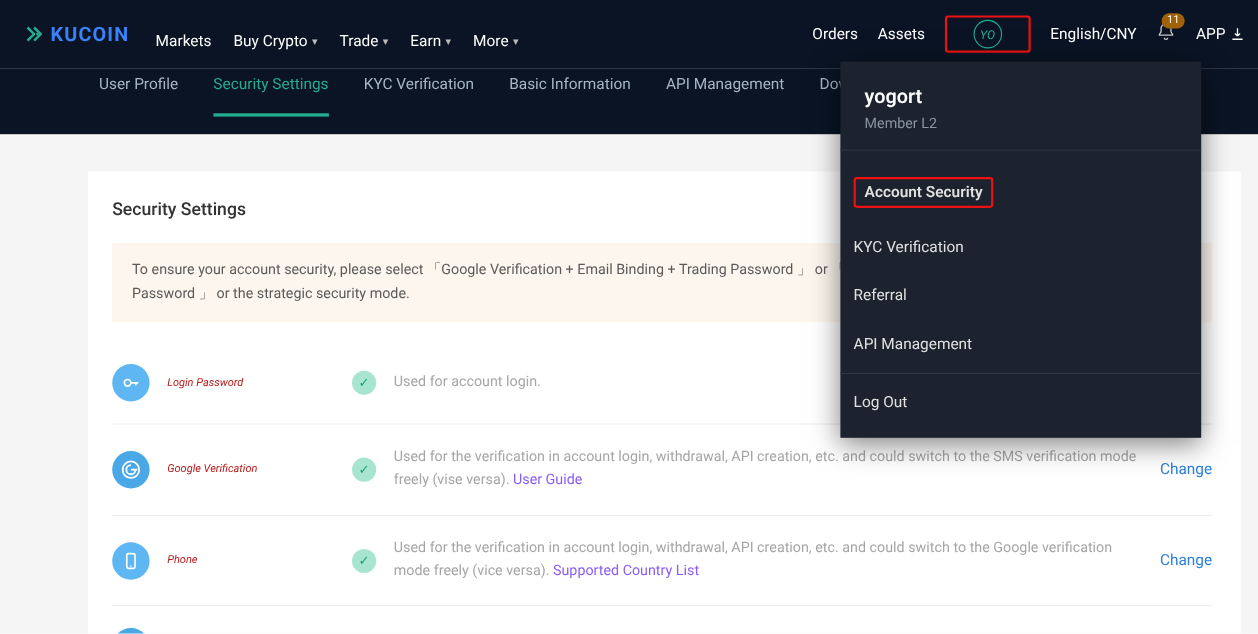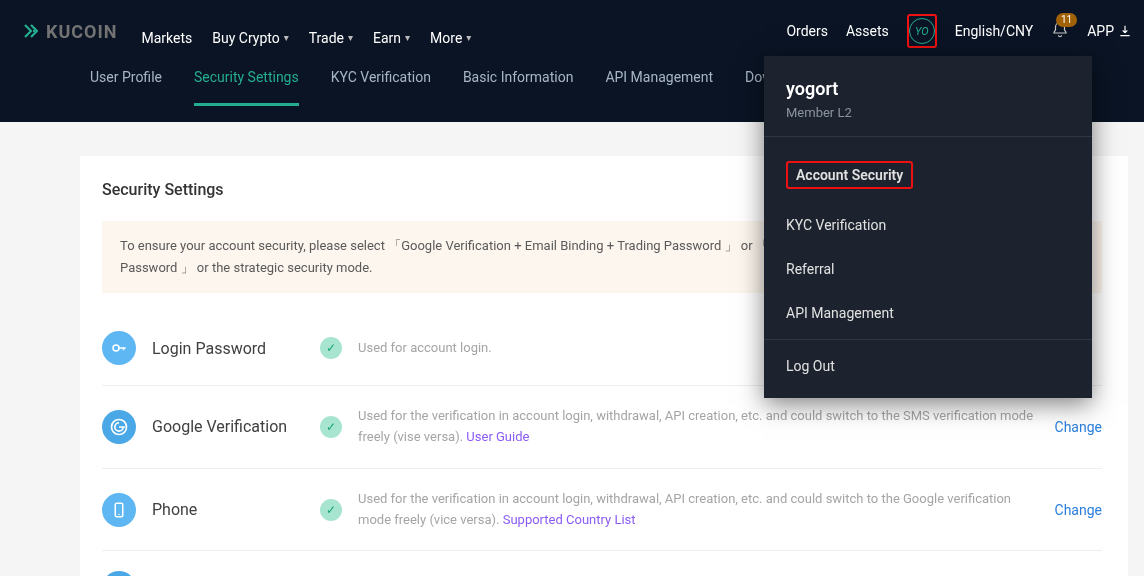--- a/index.html
+++ b/index.html
@@ -1,30 +1,30 @@
 <!DOCTYPE html>
 <html><head>
 <meta charset="utf-8">
 <style>
   * { box-sizing: border-box; margin: 0; padding: 0; }
   body { font-family: -apple-system, BlinkMacSystemFont, "Segoe UI", Roboto, Arial, sans-serif; background: #f5f5f5; width: 1144px; height: 576px; overflow: hidden; }
 
   
   .hdr { background: #0a1424; height: 62px; display: flex; align-items: center; padding: 0 12px 0 22px; color: #fff; }
-  .logo { display: flex; align-items: center; color: #737373; font-weight: 700; font-size: 18px; letter-spacing: 1px; }
+  .logo { display: flex; align-items: center; color: #3b82f6; font-weight: 700; font-size: 18px; letter-spacing: 1px; }
   .logo-mark { width: 18px; height: 18px; margin-right: 6px; position: relative; }
   .logo-mark svg { width: 18px; height: 18px; }
 
   .nav-main { display: flex; margin-left: 24px; gap: 20px; font-size: 14px; margin-top: 13px; }
   .nav-item { color: #fff; display: flex; align-items: center; cursor: pointer; }
   .chev { margin-left: 4px; font-size: 10px; color: #bbb; }
 
   .hdr-right { margin-left: auto; display: flex; align-items: center; gap: 18px; font-size: 14px; }
   .hdr-link { color: #fff; cursor: pointer; }
-  .avatar-wrap { border: 2px solid #e11; padding: 2px 0; border-radius: 3px; }
+  .avatar-wrap { border: 2px solid #e11; padding: 2px 24px; border-radius: 3px; }
   .avatar { width: 26px; height: 26px; border: 1px solid #24ae8f; border-radius: 50%; display: flex; align-items: center; justify-content: center; color: #24ae8f; font-size: 11px; font-style: italic; cursor: pointer; }
   .bell-wrap { position: relative; cursor: pointer; color: #c8c8c8; }
   .badge { position: absolute; top: -8px; right: -8px; background: #a16207; color: #fff; border-radius: 9px; font-size: 10px; padding: 1px 5px; line-height: 1.2; }
   .app-link { display: flex; align-items: center; gap: 4px; color: #fff; cursor: pointer; justify-content: center; }
 
   
   .tabs-outer { background: #0a1424; height: 60px; display: flex; align-items: flex-end; padding: 0 0 16px 90px; }
   .tab { color: #a7b6c5; font-size: 14px; padding: 0 0 18px 0; margin-right: 32px; cursor: pointer; border-bottom: 3px solid transparent; }
   .tab.active { color: #24ae8f; border-bottom-color: #24ae8f; }
 
@@ -32,33 +32,33 @@
   .page { padding: 34px 0 0 0; }
   .card { background: #fff; margin: 0 16px 0 80px; min-height: 460px; padding: 24px 26px 0 22px; }
   .card-title { font-size: 16px; color: #333; font-weight: 500; margin-bottom: 22px; }
   .notice { background: #fdf6ee; padding: 14px 18px; font-size: 13px; color: #5a5a5a; line-height: 1.7; margin-bottom: 18px; }
 
   .row { display: flex; align-items: center; padding: 20px 0; border-bottom: 1px solid #eee; }
   .row:last-child { border-bottom: none; }
   .row-icon { width: 34px; height: 34px; border-radius: 50%; display: flex; align-items: center; justify-content: center; color: #fff; flex: 0 0 34px; margin-right: 16px; }
   .ic-blue { background: #5eb6f2; }
   .ic-blue2 { background: #4aa8e6; }
-  .row-label { width: 168px; font-size: 16px; color: #404040; }
+  .row-label { width: 168px; font-size: 10px; color: #b91c1c; font-style: italic; }
   .row-check { width: 22px; height: 22px; border-radius: 50%; background: #a8e5d1; display: flex; align-items: center; justify-content: center; color: #17a673; font-size: 12px; margin-right: 16px; flex: 0 0 22px; }
   .row-desc { flex: 1; font-size: 13px; color: #a5a5a5; line-height: 1.6; }
   .row-desc .link { color: #8b5cf6; cursor: pointer; }
   .row-action { color: #2a7fdc; font-size: 14px; cursor: pointer; margin-left: 20px; text-align: center; }
 
   
   .popover { position: absolute; top: 56px; left: 764px; width: 328px; background: #1c232e; color: #e8e8e8; box-shadow: 0 6px 24px rgba(0,0,0,.5); z-index: 50; }
   .pop-head { padding: 22px 32px 16px 22px; border-bottom: 1px solid #2f3742; }
   .pop-user { font-size: 18px; font-weight: 600; color: #fff; }
   .pop-tier { font-size: 13px; color: #8a94a0; margin-top: 6px; }
   .pop-list { padding: 10px 0; }
-  .pop-item { padding: 14px 22px; font-size: 14px; color: #e1e1e1; cursor: pointer; }
+  .pop-item { padding: 14px 12px; font-size: 14px; color: #e1e1e1; cursor: pointer; }
   .pop-item.hl { }
   .pop-item .hl-box { display: inline-block; border: 2px solid #e11; padding: 4px 8px; border-radius: 3px; font-weight: 600; }
   .pop-divider { height: 1px; background: #2f3742; margin: 4px 0; }
 </style>
 </head>
 <body>
 
 <div class="hdr">
   <div class="logo">
     <span class="logo-mark">

